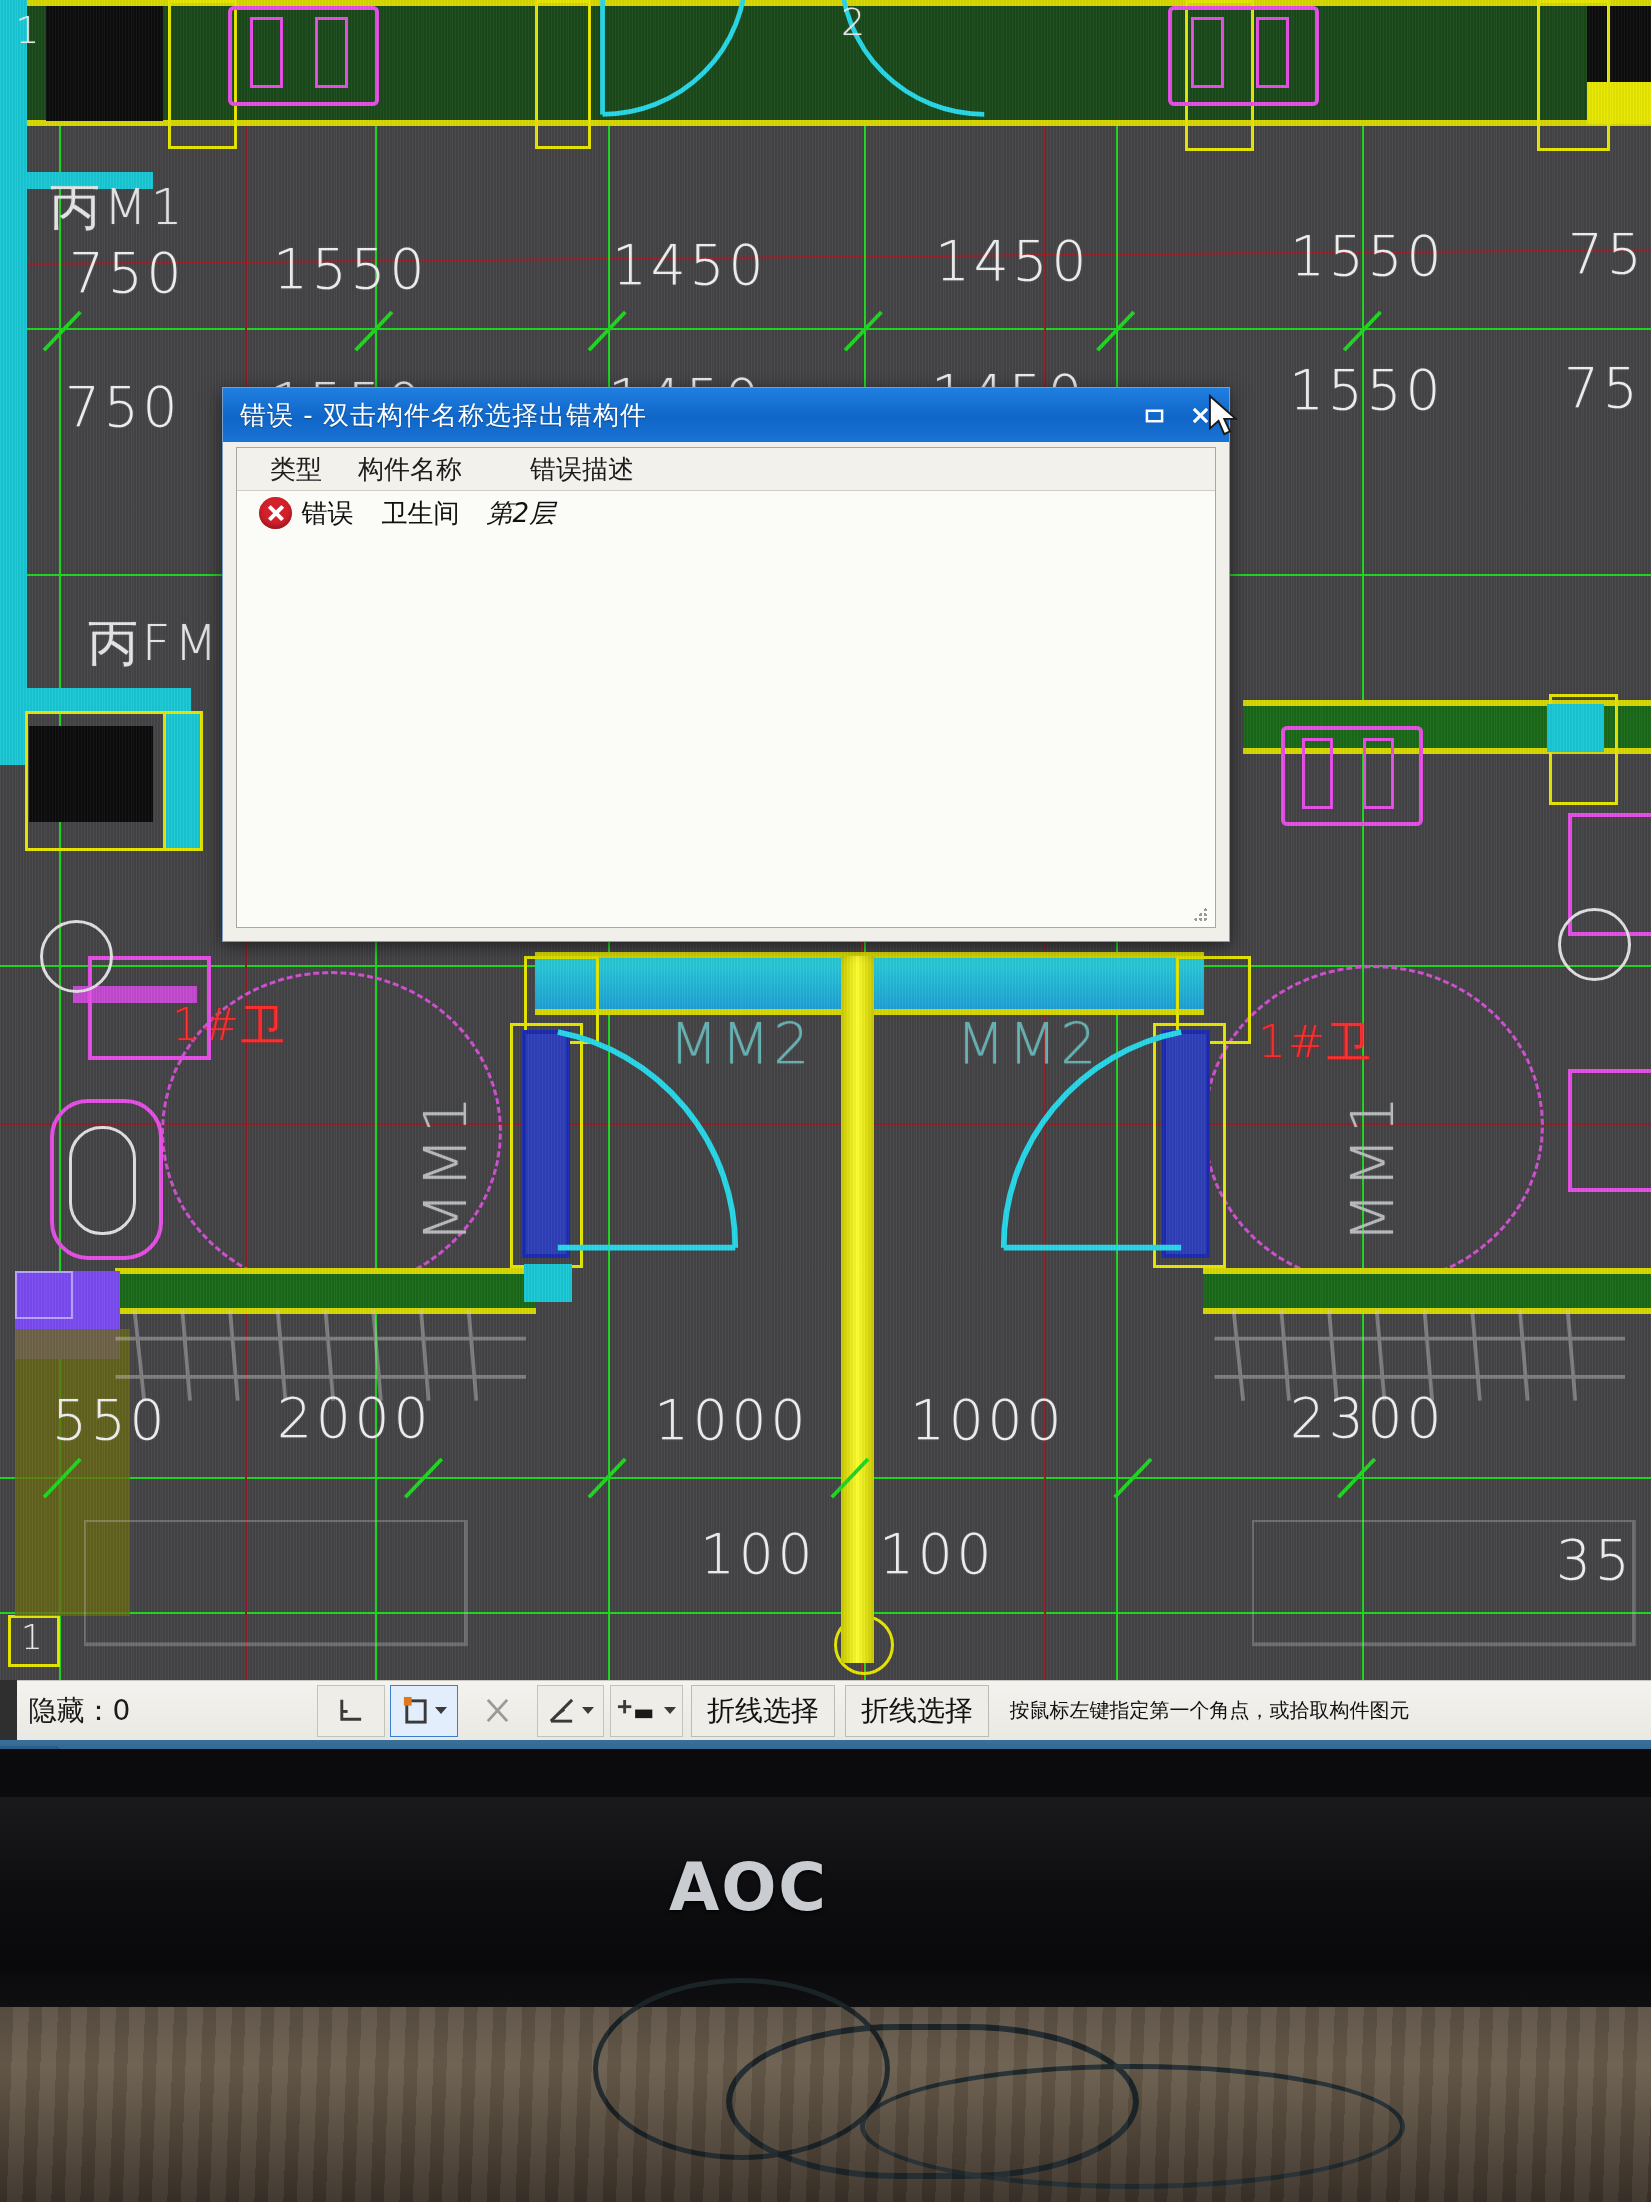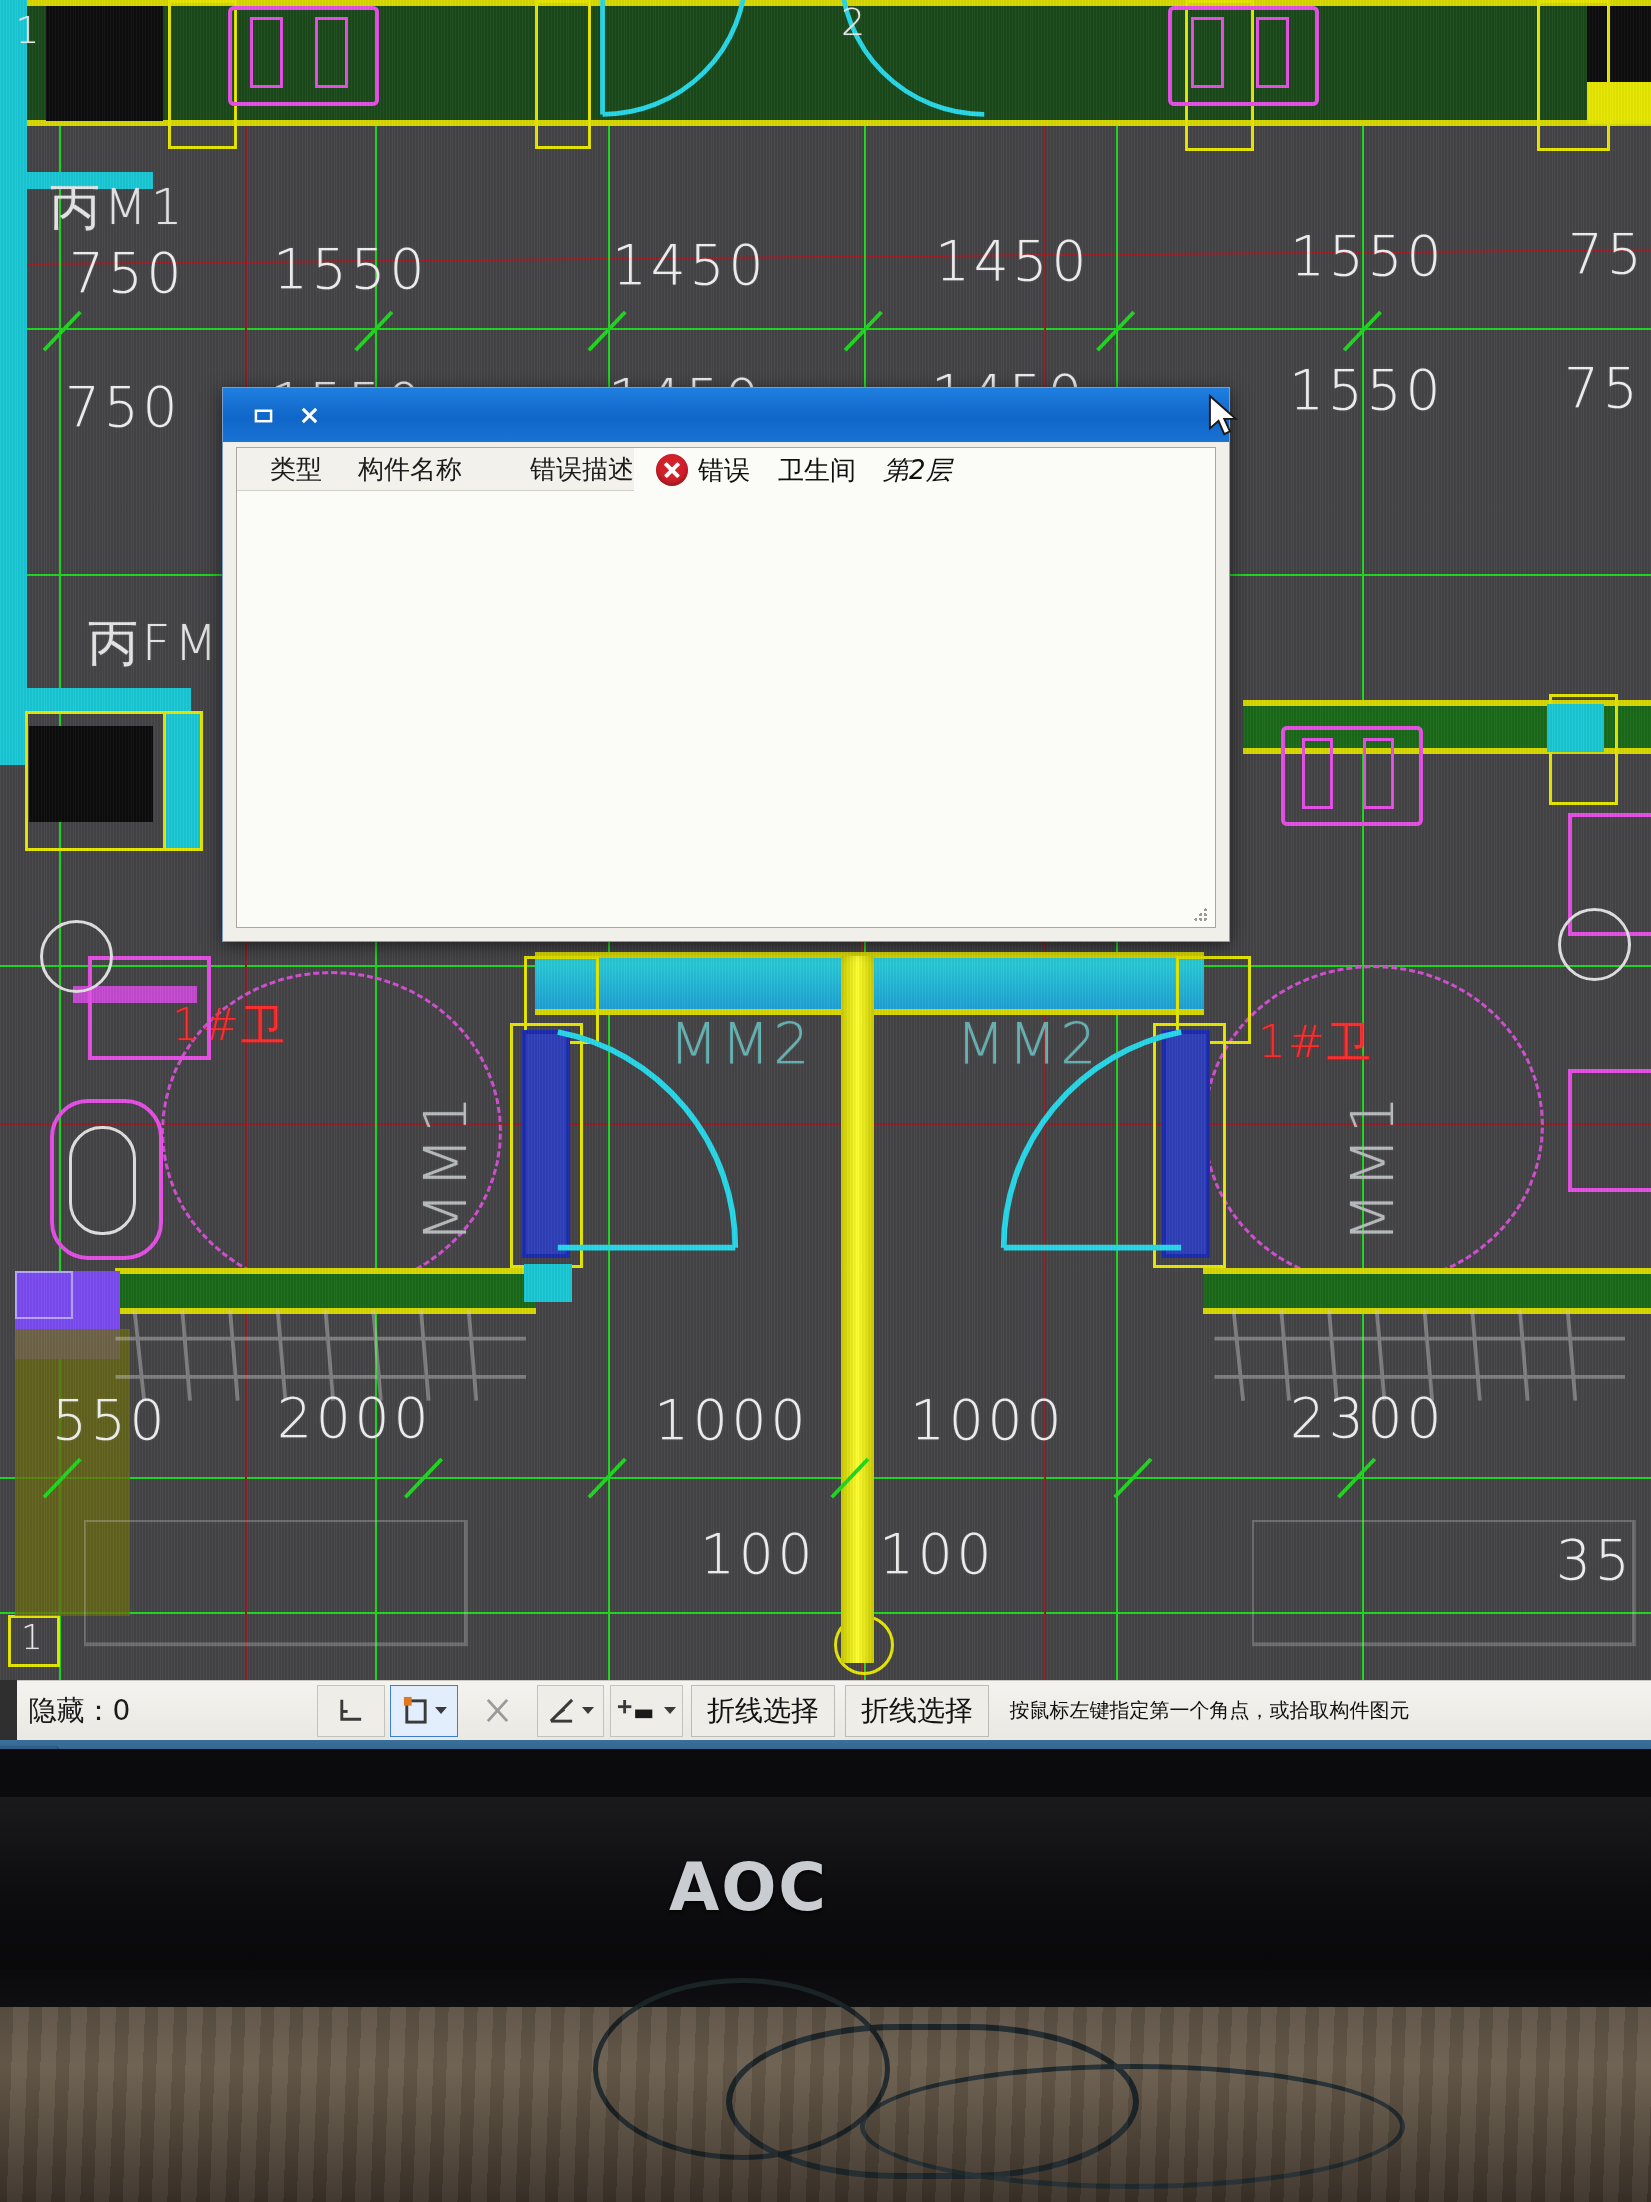--- a/index.html
+++ b/index.html
@@ -30,21 +30,21 @@
   .dialog{position:absolute;left:222px;top:387px;width:1006px;height:553px;
      background:#f0efe9;border:1px solid #7a9ec9;box-shadow:0 3.8px 17px rgba(0,0,0,.55);}
   .titlebar{height:54px;background:linear-gradient(180deg,#1f7fe0 0%,#0f66c8 55%,#1a74d4 100%);
      display:flex;align-items:center;padding:0 5.7px 0 17px;}
   .titletext{color:#fff;font-size:26px;letter-spacing:1px;flex:1;
      font-family:"DejaVu Sans","Liberation Sans",sans-serif;text-shadow:0 1px 1px rgba(0,0,0,.35);}
   .winbtn{width:46px;height:38px;display:flex;align-items:center;justify-content:center;
      color:#fff;font-size:25px;}
   .winbtn svg{display:block;}
   .dlgbody{position:absolute;left:13.4px;top:59px;right:13.4px;bottom:13.4px;background:#fbfbf7;
-     border:1px solid #a8a8a0;display:flex;}
+     border:1px solid #a8a8a0;display:flex;flex-direction:column;}
   .hdrrow{display:flex;height:42px;align-items:center;background:#f2f1ec;
      border-bottom:1px solid #cfcfc6;}
   .hcell{font-size:26px;color:#1c1c1c;white-space:nowrap;}
   .hc1{width:88px;padding-left:32.5px;}
   .hc2{width:153px;font-family:Liberation Serif, serif;}
   .hc3{width:421px;}
   .hc4{flex:1;text-align:left;padding-left:19px;}
   .datarow{display:flex;align-items:center;height:44px;padding-left:22px;gap:0;}
   .errico{width:32.5px;height:32.5px;border-radius:50%;background:#d4202a;position:relative;margin-right:9.6px;flex:0 0 auto;
      box-shadow:inset 0 -2.9px 5.7px rgba(0,0,0,.3);}
@@ -323,20 +323,21 @@
           <line x1="616" y1="46" x2="654" y2="6"></line>
           <line x1="884" y1="46" x2="922" y2="6"></line>
           <line x1="1148" y1="46" x2="1186" y2="6"></line>
           <line x1="1406" y1="46" x2="1444" y2="6"></line>
         </g>
       </svg>
     </div>
 
     <div class="dialog">
       <div class="titlebar">
+        <div class="titletext">错误 - 双击构件名称选择出错构件</div>
         <div class="winbtn">
           <svg width="23" height="19" viewBox="0 0 24 20">
               <rect x="4" y="5" width="16" height="11" fill="none" stroke="#fff" stroke-width="2.6"></rect>
             </svg>
         </div>
         <div class="winbtn">
           <svg width="23" height="21" viewBox="0 0 24 22">
               <line x1="5" y1="4" x2="19" y2="18" stroke="#fff" stroke-width="3.2"></line>
               <line x1="19" y1="4" x2="5" y2="18" stroke="#fff" stroke-width="3.2"></line>
             </svg>

